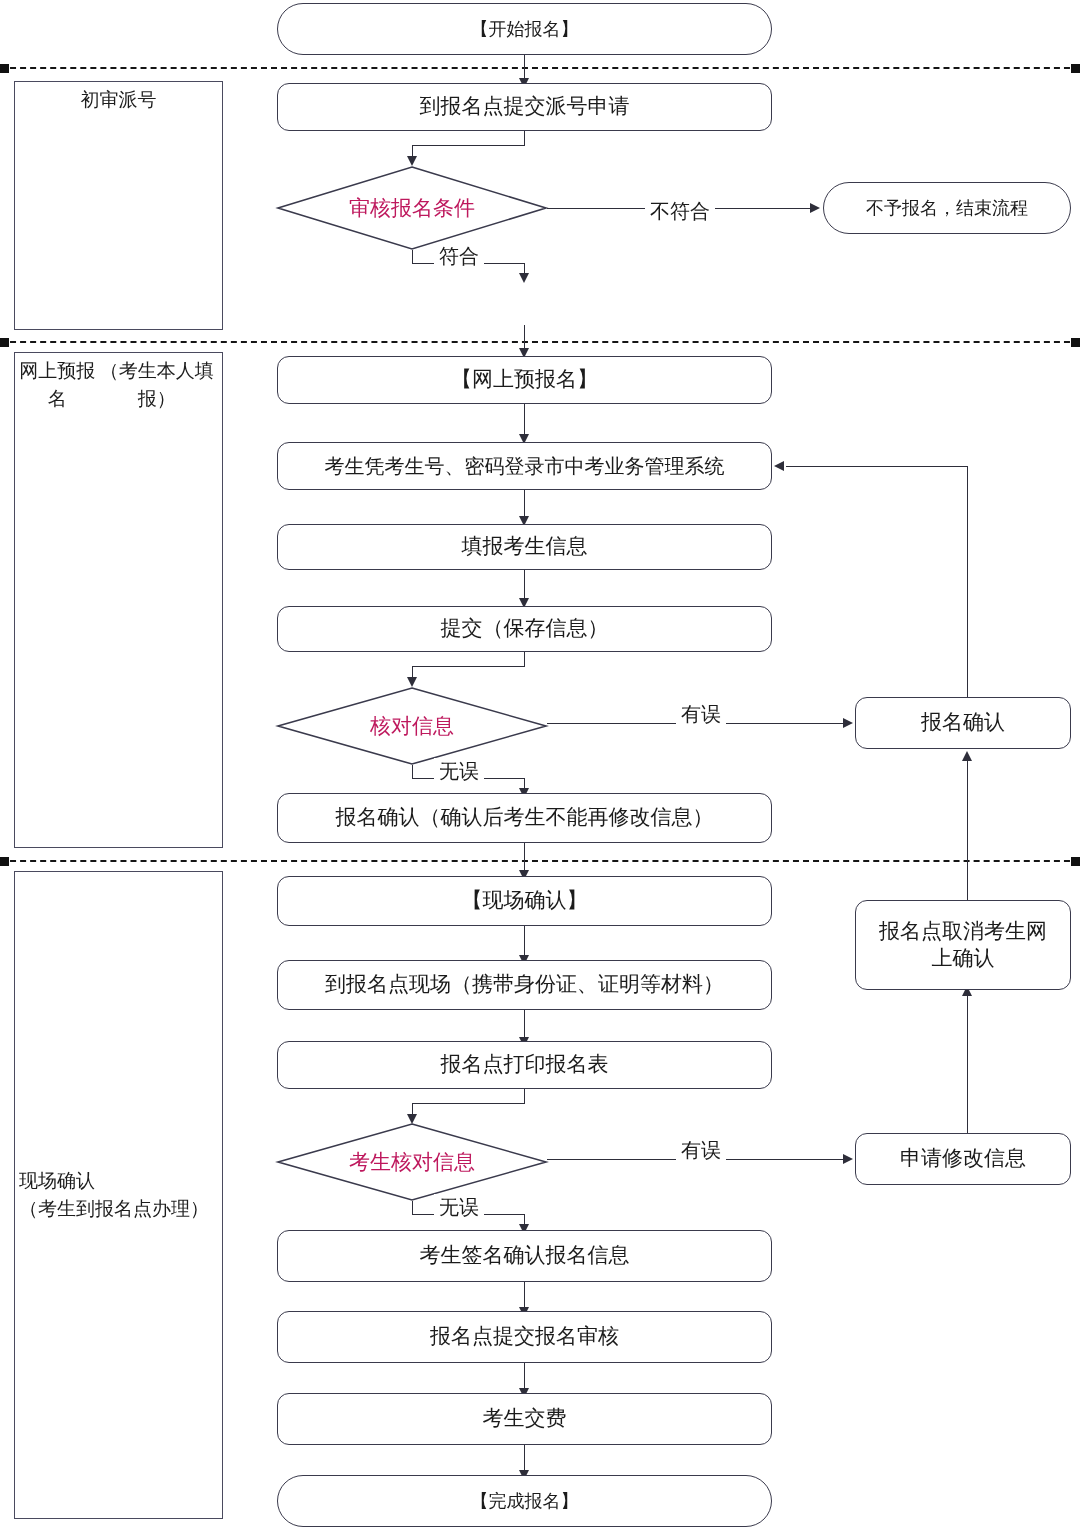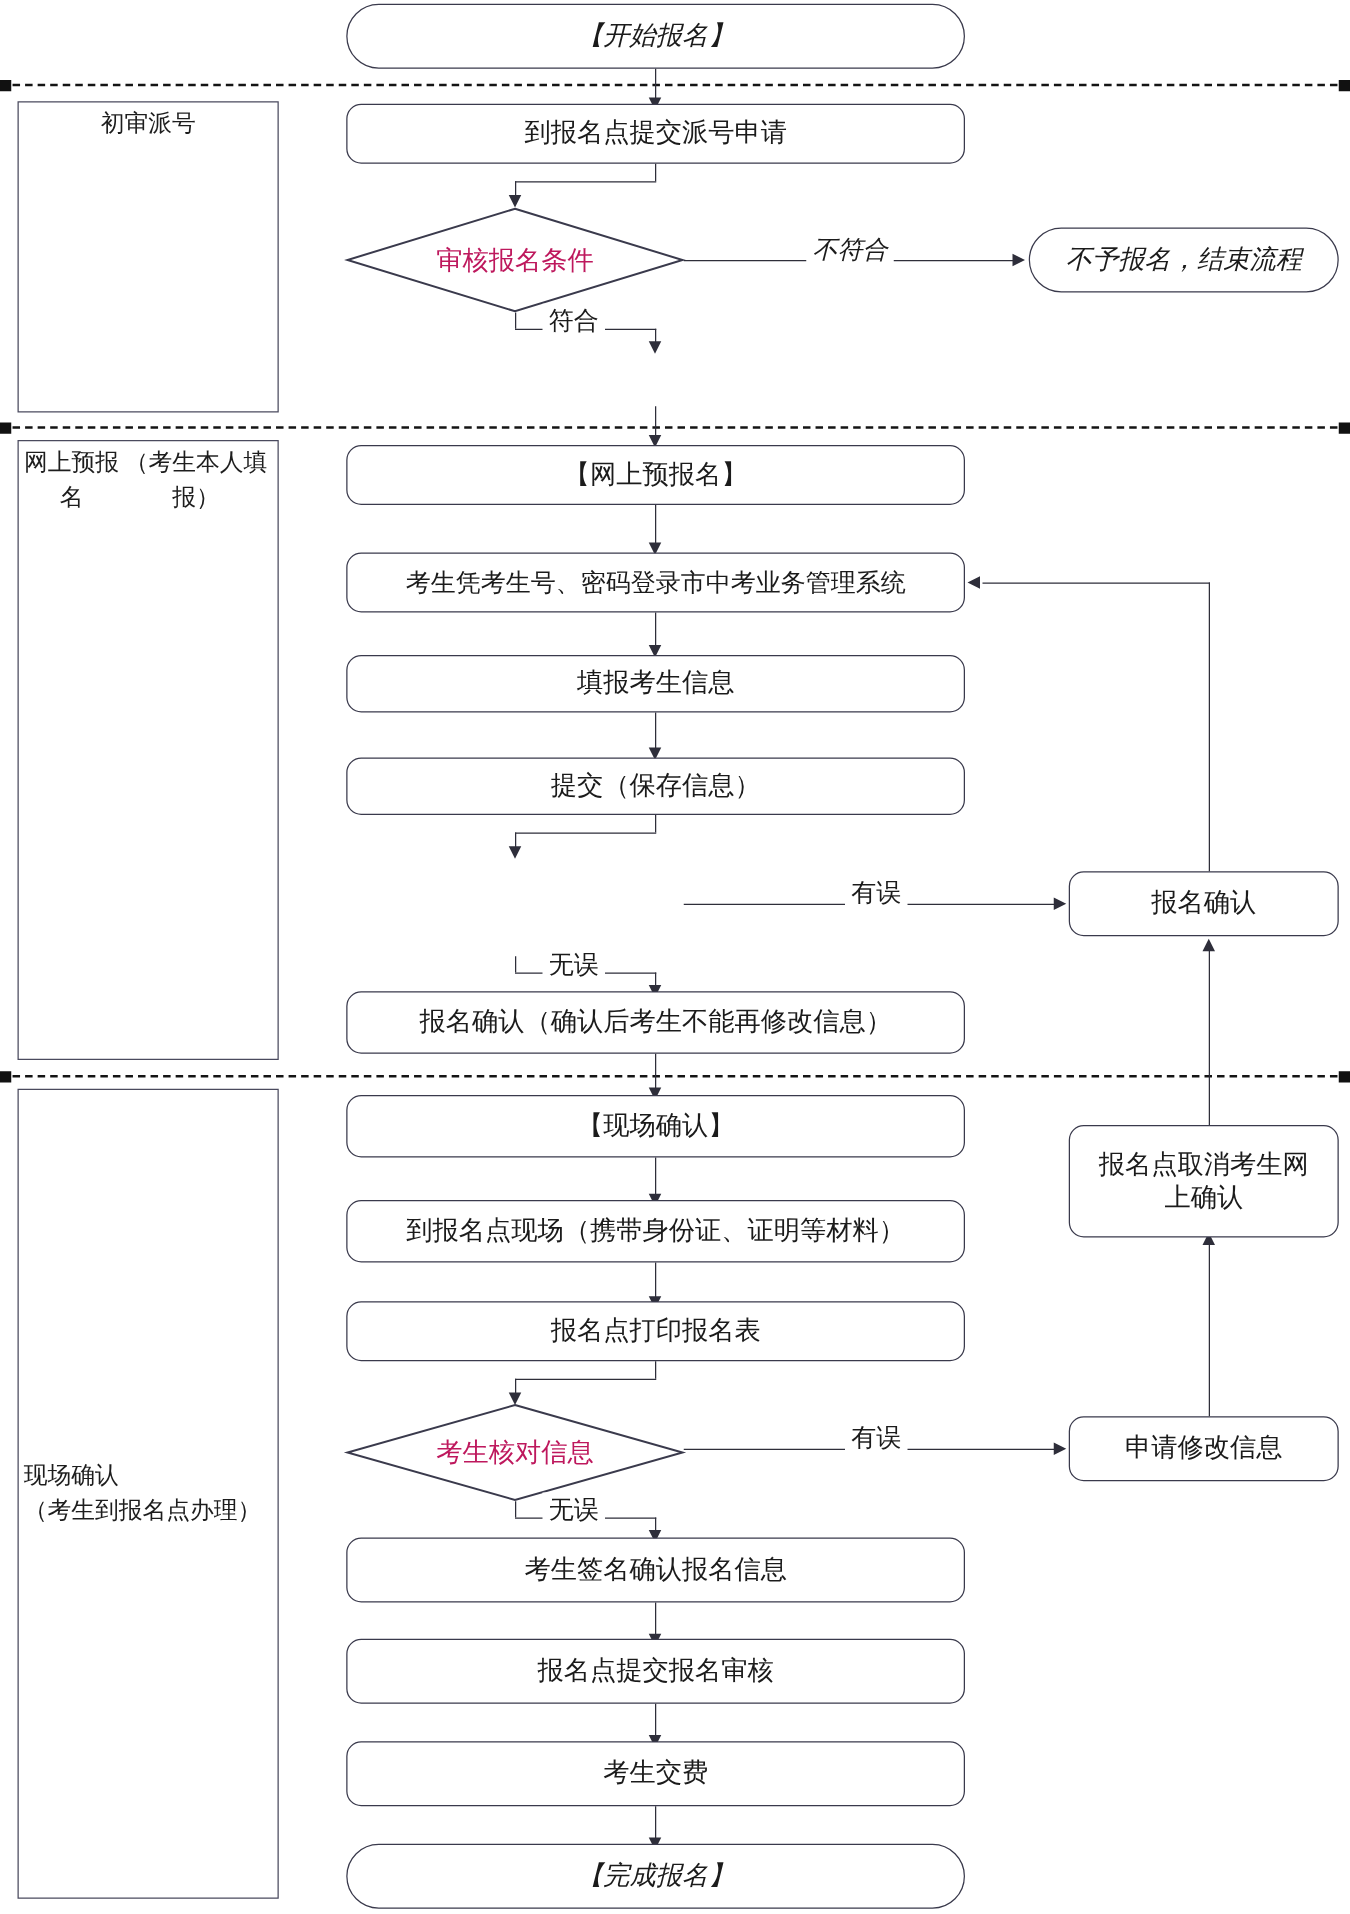--- a/index.html
+++ b/index.html
@@ -16,21 +16,21 @@
   
   .lane-box{position:absolute;border:1.5px solid #4a4a5e;background:#fff;
             display:flex;align-items:flex-start;justify-content:center;text-align:center;
             font-size:19px;color:#1d1d1d;line-height:1.45;box-sizing:border-box;padding:4px;}
 
   
   .node{position:absolute;box-sizing:border-box;border:1.6px solid #3a3a4c;background:#fff;
         display:flex;align-items:center;justify-content:center;text-align:center;
         color:#1b1b1b;line-height:1.3;}
   .rounded{border-radius:12px;font-size:21px;}
-  .terminal{border-radius:999px;font-size:21px;font-style:italic;}
+  .terminal{border-radius:999px;font-size:18px;}
   .small{font-size:20px;}
 
   
   .diamond-wrap{position:absolute;}
   .diamond-wrap svg{position:absolute;left:0;top:0;overflow:visible;}
   .diamond-label{position:absolute;left:0;top:0;width:100%;height:100%;
                  display:flex;align-items:center;justify-content:center;
                  font-size:21px;color:#be185d;}
 
   
@@ -87,21 +87,21 @@
 
   <div class="diamond-wrap" style="left:277px;top:166px;width:270px;height:84px;">
     <svg width="270" height="84" viewBox="0 0 270 84">
       <polygon points="135,1 269,42 135,83 1,42" fill="#ffffff" stroke="#3a3a4c" stroke-width="1.6"></polygon>
     </svg>
     <div class="diamond-label">审核报名条件</div>
   </div>
 
   <div class="hline" style="left:547px;top:208px;width:265px;"></div>
   <div class="arrow arrow-right" style="left:810px;top:203px;"></div>
-  <div class="edge-label" style="left:645px;top:186px;font-style:italic;">不符合</div>
+  <div class="edge-label" style="left:645px;top:198px;">不符合</div>
 
   <div class="node terminal" style="left:823px;top:182px;width:248px;height:52px;">
     <span>不予报名，结束流程</span>
   </div>
 
   <div class="vline" style="left:412px;top:250px;height:13px;"></div>
   <div class="hline" style="left:412px;top:263px;width:113px;"></div>
   <div class="vline" style="left:524px;top:263px;height:14px;"></div>
   <div class="arrow arrow-down" style="left:519px;top:273px;"></div>
   <div class="edge-label" style="left:434px;top:243px;">符合</div>
@@ -133,20 +133,26 @@
 
   <div class="node rounded" style="left:277px;top:606px;width:495px;height:46px;">
     <span>提交（保存信息）</span>
   </div>
 
   <div class="vline" style="left:524px;top:652px;height:14px;"></div>
   <div class="hline" style="left:412px;top:666px;width:113px;"></div>
   <div class="vline" style="left:412px;top:666px;height:13px;"></div>
   <div class="arrow arrow-down" style="left:407px;top:677px;"></div>
 
+  <div class="diamond-wrap" style="left:277px;top:687px;width:270px;height:78px;">
+    <svg width="270" height="78" viewBox="0 0 270 78">
+      <polygon points="135,1 269,39 135,77 1,39" fill="#ffffff" stroke="#3a3a4c" stroke-width="1.6"></polygon>
+    </svg>
+    <div class="diamond-label">核对信息</div>
+  </div>
 
   <div class="hline" style="left:547px;top:723px;width:298px;"></div>
   <div class="arrow arrow-right" style="left:843px;top:718px;"></div>
   <div class="edge-label" style="left:676px;top:701px;">有误</div>
 
   <div class="node rounded" style="left:855px;top:697px;width:216px;height:52px;">
     <span>报名确认</span>
   </div>
 
   <div class="vline" style="left:967px;top:466px;height:231px;"></div>

